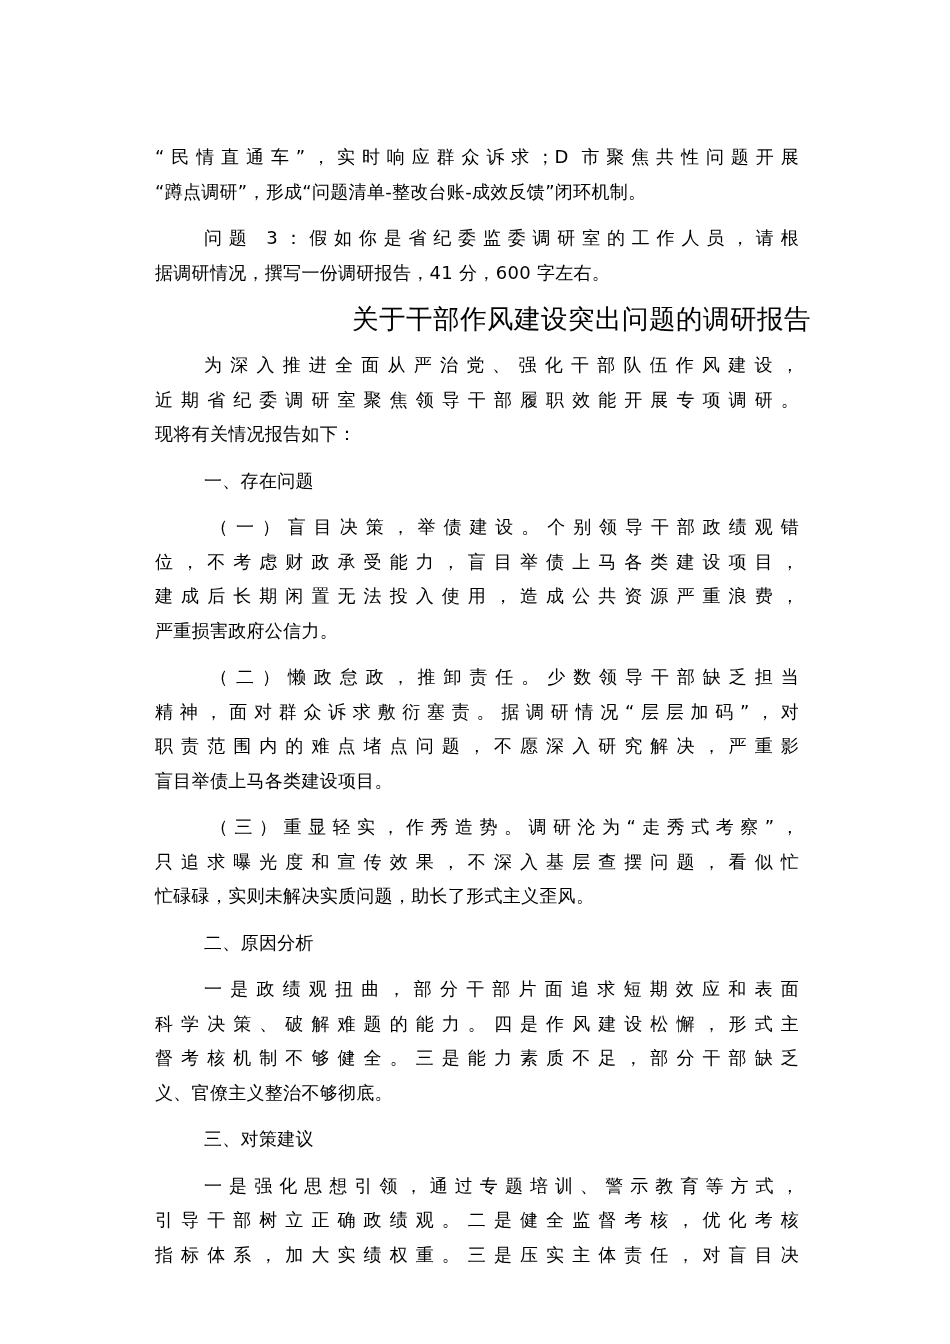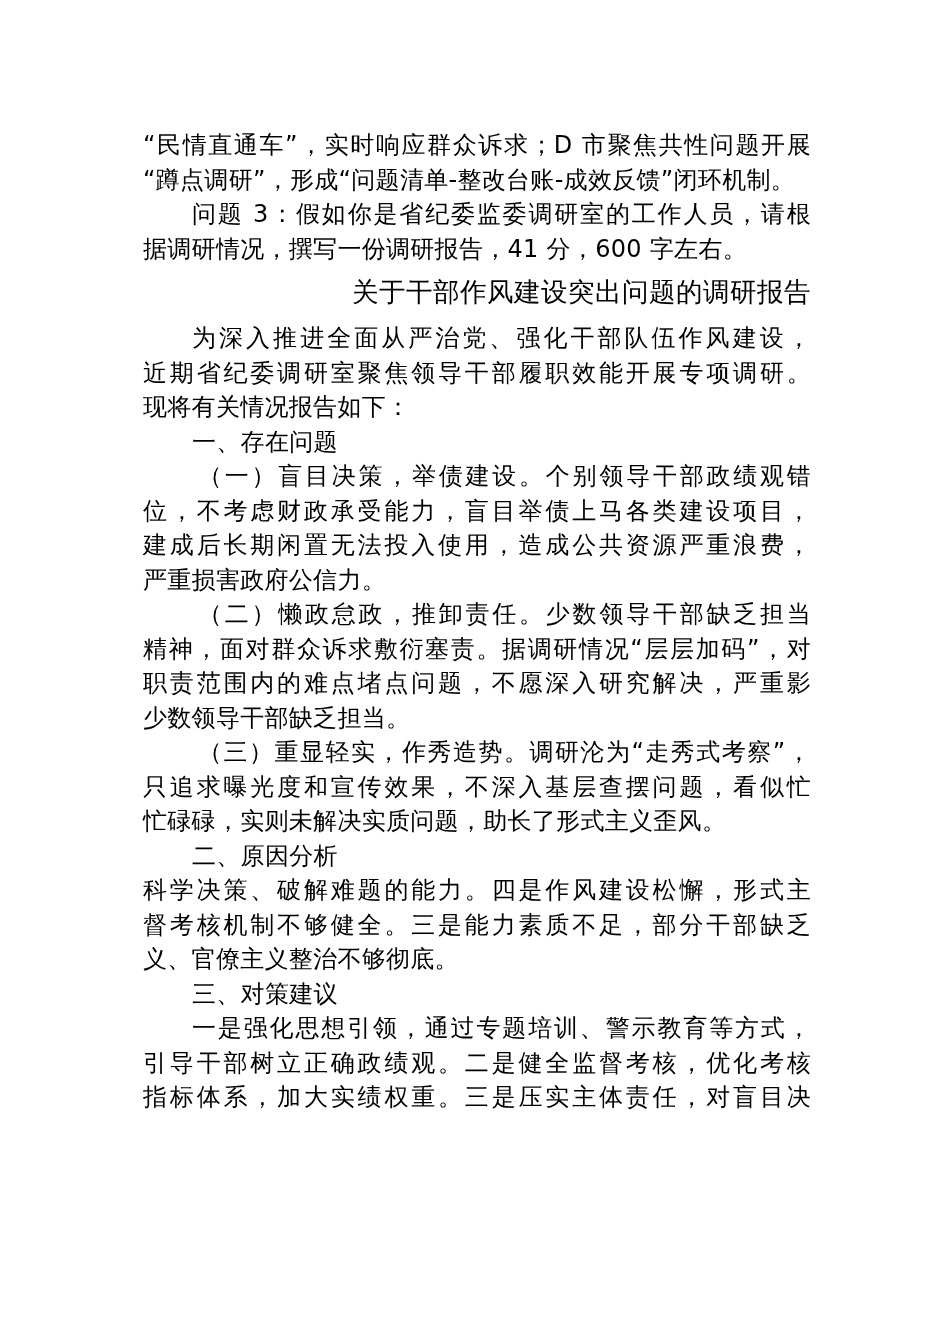--- a/index.html
+++ b/index.html
@@ -15,23 +15,23 @@
       font-family: "DejaVu Sans", "Liberation Sans", sans-serif;
       color: #000000;
     }
     .page {
       position: absolute;
       left: 143px;
       top: 128px;
       width: 668px;
     }
     .p {
-      font-size: 24px;
+      font-size: 18px;
       line-height: 34.5px;
-      margin: 0;
+      margin: 12px;
       text-align: justify;
       text-justify: inter-character;
       letter-spacing: 0.3px;
       white-space: normal;
       word-break: break-all;
     }
     .title {
       font-size: 26.5px;
       line-height: 34px;
       text-align: right;
@@ -78,34 +78,35 @@
     <span class="line" style="padding-left:55px">（一）盲目决策，举债建设。个别领导干部政绩观错</span>
     <span class="line">位，不考虑财政承受能力，盲目举债上马各类建设项目，</span>
     <span class="line">建成后长期闲置无法投入使用，造成公共资源严重浪费，</span>
     <span class="line last">严重损害政府公信力。</span>
   </div>
 
   <div class="p">
     <span class="line" style="padding-left:55px">（二）懒政怠政，推卸责任。少数领导干部缺乏担当</span>
     <span class="line">精神，面对群众诉求敷衍塞责。据调研情况“层层加码”，对</span>
     <span class="line">职责范围内的难点堵点问题，不愿深入研究解决，严重影</span>
-    <span class="line last">少数领导干部缺乏担当。</span>
+    <span class="line last">盲目举债上马各类建设项目。</span>
   </div>
 
   <div class="p">
     <span class="line" style="padding-left:55px">（三）重显轻实，作秀造势。调研沦为“走秀式考察”，</span>
     <span class="line">只追求曝光度和宣传效果，不深入基层查摆问题，看似忙</span>
     <span class="line last">忙碌碌，实则未解决实质问题，助长了形式主义歪风。</span>
   </div>
 
   <div class="p">
     <span class="line last" style="padding-left:49px">二、原因分析</span>
   </div>
 
   <div class="p">
+    <span class="line" style="padding-left:49px">一是政绩观扭曲，部分干部片面追求短期效应和表面</span>
     <span class="line">科学决策、破解难题的能力。四是作风建设松懈，形式主</span>
     <span class="line">督考核机制不够健全。三是能力素质不足，部分干部缺乏</span>
     <span class="line last">义、官僚主义整治不够彻底。</span>
   </div>
 
   <div class="p">
     <span class="line last" style="padding-left:49px">三、对策建议</span>
   </div>
 
   <div class="p">

